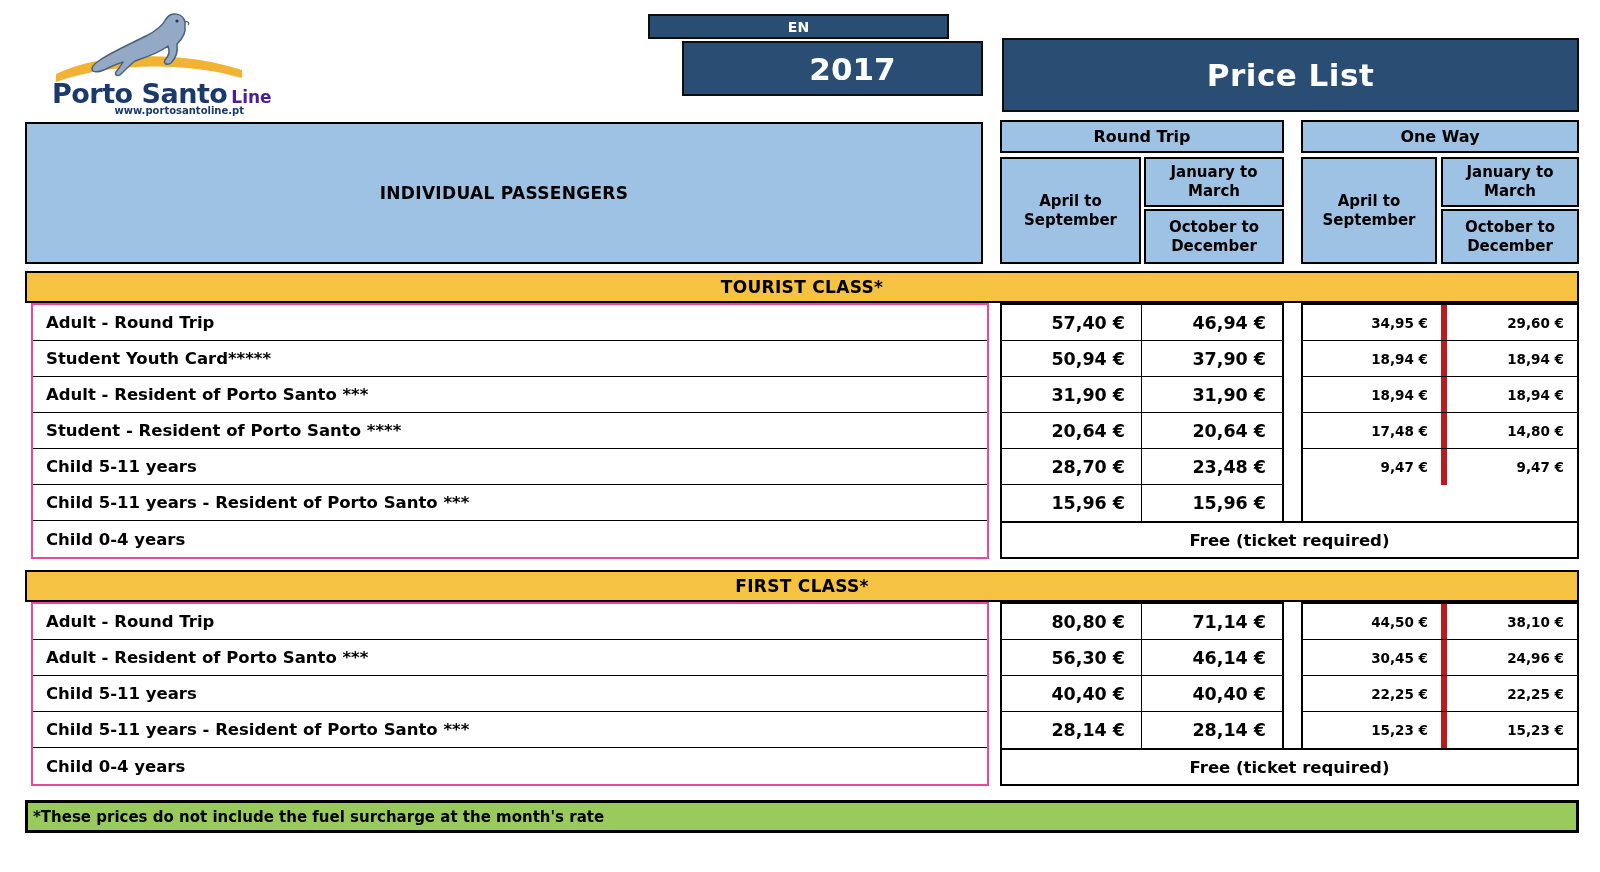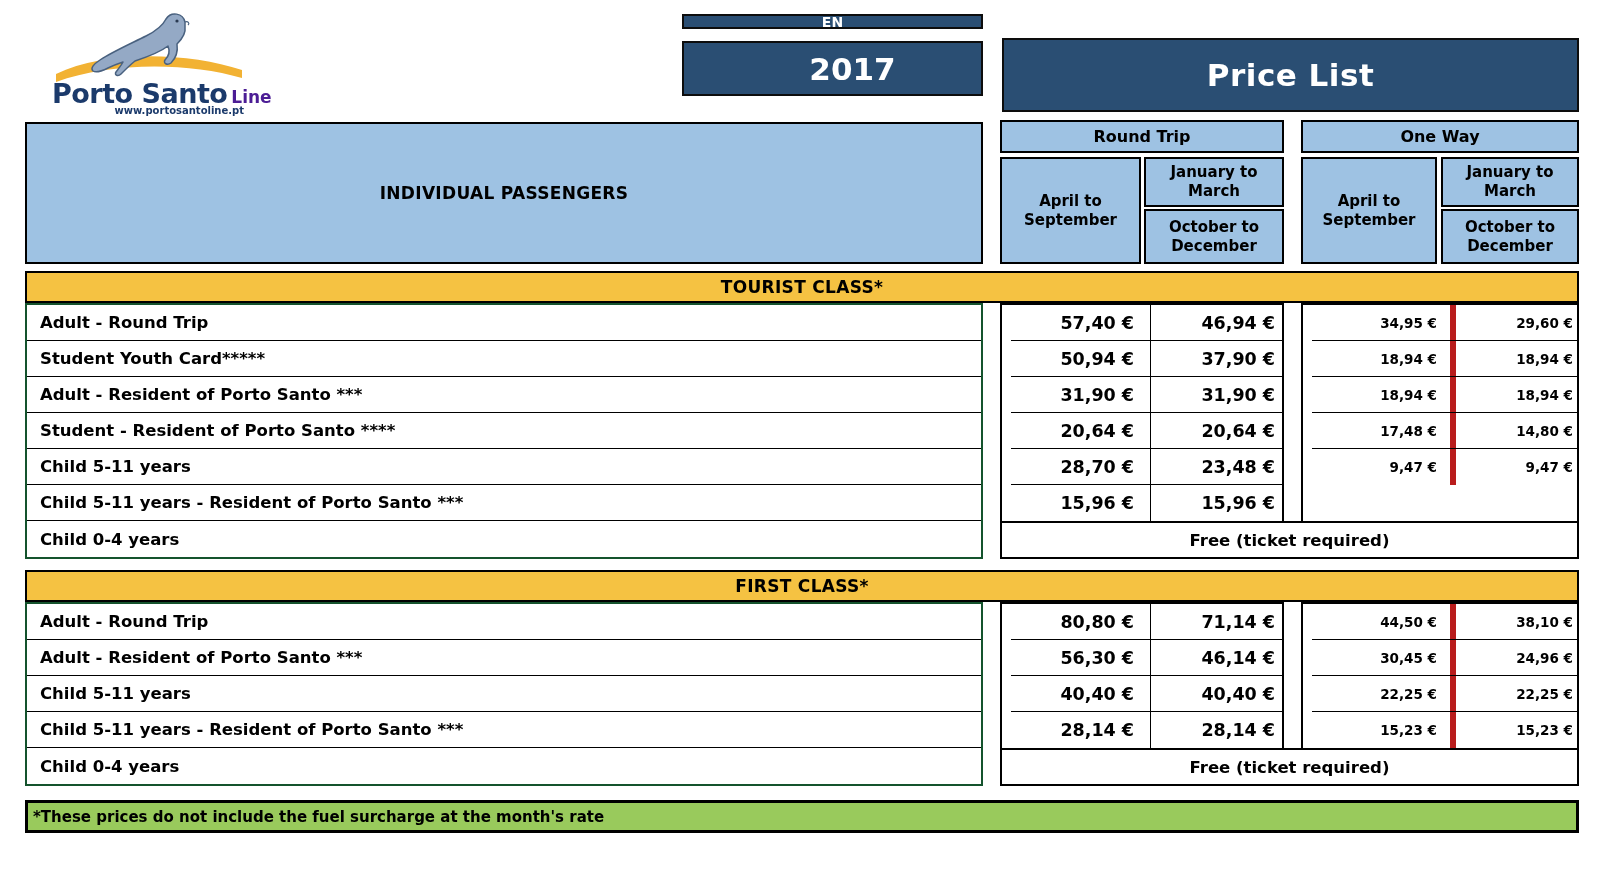--- a/index.html
+++ b/index.html
@@ -7,21 +7,21 @@
     width:1600px;height:872px;position:relative;background:#ffffff;
     font-family:"DejaVu Sans","Liberation Sans",sans-serif;
     font-weight:bold;color:#000;overflow:hidden;
   }
   
   .navy-box{
     position:absolute;background:#2A4E73;border:2px solid #0d0d0d;
     color:#fff;display:flex;align-items:center;justify-content:center;
     box-sizing:border-box;
   }
-  #en-box{left:682px;top:14px;width:301px;height:15px;font-size:14px;}
+  #en-box{left:648px;top:14px;width:301px;height:25px;font-size:14px;}
   #year-box{left:682px;top:41px;width:301px;height:55px;font-size:31px;padding-left:40px;}
   #title-box{left:1002px;top:38px;width:577px;height:74px;font-size:31px;letter-spacing:.5px;text-align:right;}
   
   #logo{left:50px;top:6px;width:198px;height:110px;position:absolute;}
   #logo svg{position:absolute;left:0;top:2px;}
   .logo-text{position:absolute;left:2px;top:72px;width:100%;white-space:nowrap;}
   .logo-brand{font-size:27px;color:#1B3A6B;letter-spacing:-0.5px;}
   .logo-suffix{font-size:17px;color:#4c1d95;margin-left:4px;}
   .logo-site{position:absolute;right:4px;top:99px;font-size:10px;color:#1B3A6B;}
   
@@ -43,27 +43,27 @@
     position:absolute;left:25px;width:1554px;height:32px;background:#F5C242;
     border:2px solid #000;box-sizing:border-box;display:flex;align-items:center;
     justify-content:center;font-size:17px;letter-spacing:.3px;
   }
   #bar-tourist{top:271px;}
   #bar-first{top:570px;}
   
   .section{position:absolute;left:25px;width:1554px;}
   #section-0{top:303px;height:256px;}
   #section-1{top:602px;height:184px;}
-  .label-block{position:absolute;left:0;top:0;width:958px;height:100%;
-    border:2px solid #14532d;box-sizing:border-box;background:#fff;}
+  .label-block{position:absolute;left:6px;top:0;width:958px;height:100%;
+    border:2px solid #ec4899;box-sizing:border-box;background:#fff;}
   .row-label{height:36px;border-bottom:1px solid #000;box-sizing:border-box;
     display:flex;align-items:center;padding-left:13px;font-size:16.5px;}
   .row-label:last-child{border-bottom:none;}
   .price-block{position:absolute;top:0;border:2px solid #000;border-bottom:none;
-    box-sizing:border-box;background:#fff;padding-left:9px;}
+    box-sizing:border-box;background:#fff;}
   .price-block.rt{left:975px;width:284px;}
   .price-block.ow{left:1276px;width:278px;}
   #section-0 .price-block{height:218px;}
   #section-1 .price-block{height:146px;}
   .price-row{display:flex;height:36px;border-bottom:1px solid #000;box-sizing:border-box;}
   .price-row:last-child{border-bottom:none;}
   .price-cell{display:flex;align-items:center;justify-content:flex-end;
     box-sizing:border-box;font-size:17.5px;padding-right:16px;}
   .rt .price-cell{flex:0 0 139px;}
   .rt .price-cell.c2{flex:0 0 141px;border-left:1px solid #000;}

